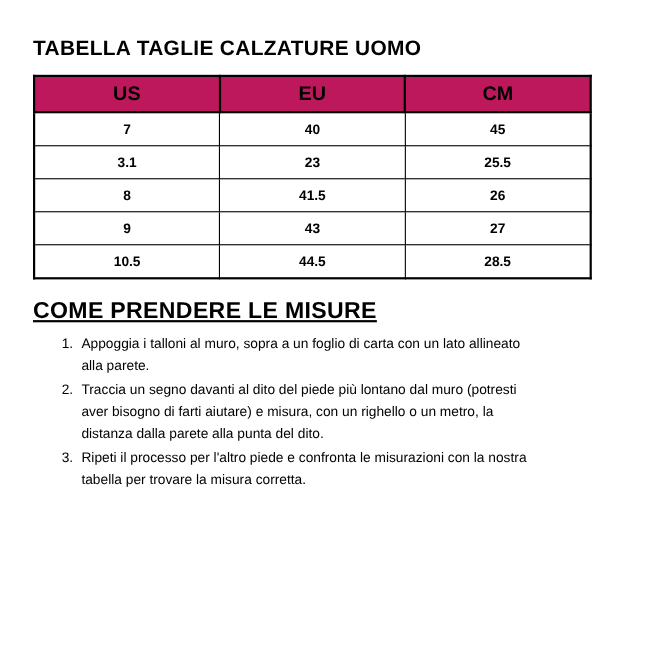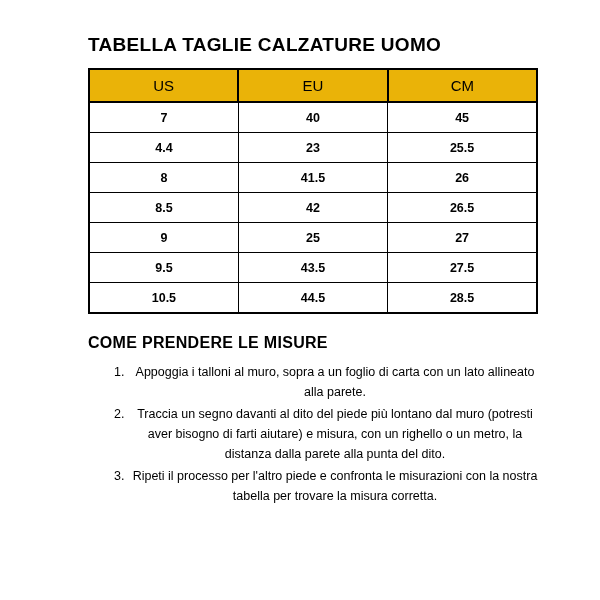--- a/index.html
+++ b/index.html
@@ -11,76 +11,76 @@
     width: 600px;
     height: 600px;
     font-family: "Liberation Sans", sans-serif;
     color: #000000;
     overflow: hidden;
   }
   .page {
     box-sizing: border-box;
     width: 600px;
     height: 592px;
-    padding: 34px 62px 0 88px;
+    padding: 34px 62px 0 30px;
     background: #ffffff;
     border-radius: 13px;
   }
   .page-title {
     font-size: 19px;
     line-height: 22px;
     font-weight: bold;
     letter-spacing: 0.3px;
     margin: 0 0 12px 0;
   }
   table.size-table {
     width: 100%;
     border-collapse: collapse;
     border: 2px solid #000000;
     table-layout: fixed;
   }
   table.size-table th {
-    background: #eab308;
+    background: #be185d;
     border: 2px solid #000000;
     height: 29px;
-    font-size: 15px;
-    font-weight: normal;
+    font-size: 18px;
+    font-weight: bold;
     text-align: center;
     vertical-align: middle;
     color: #000000;
   }
   table.size-table td {
     border: 1.5px solid #000000;
     height: 27px;
     font-size: 12.5px;
     font-weight: bold;
     text-align: center;
     vertical-align: middle;
     background: #ffffff;
     color: #000000;
   }
   .section-title {
-    font-size: 16px;
+    font-size: 21px;
     line-height: 22px;
     font-weight: bold;
     letter-spacing: 0.3px;
     margin: 18px 0 8px 0;
+    text-decoration: underline;
   }
   ol.steps {
     margin: 0;
     padding: 0 0 0 40px;
     font-size: 12.5px;
     line-height: 20px;
     color: #000000;
   }
   ol.steps li {
     padding-left: 4px;
     margin-bottom: 2px;
     max-width: 418px;
-    text-align: center;
   }
 </style>
 </head>
 <body>
 
 <div class="page">
 
   <h1 class="page-title">TABELLA TAGLIE CALZATURE UOMO</h1>
 
   <table class="size-table">
@@ -91,43 +91,33 @@
         <th>CM</th>
       </tr>
     </thead>
     <tbody>
       <tr>
         <td>7</td>
         <td>40</td>
         <td>45</td>
       </tr>
       <tr>
-        <td>4.4</td>
+        <td>3.1</td>
         <td>23</td>
         <td>25.5</td>
       </tr>
       <tr>
         <td>8</td>
         <td>41.5</td>
         <td>26</td>
       </tr>
       <tr>
-        <td>8.5</td>
-        <td>42</td>
-        <td>26.5</td>
-      </tr>
-      <tr>
         <td>9</td>
-        <td>25</td>
+        <td>43</td>
         <td>27</td>
-      </tr>
-      <tr>
-        <td>9.5</td>
-        <td>43.5</td>
-        <td>27.5</td>
       </tr>
       <tr>
         <td>10.5</td>
         <td>44.5</td>
         <td>28.5</td>
       </tr>
     </tbody>
   </table>
 
   <h2 class="section-title">COME PRENDERE LE MISURE</h2>

